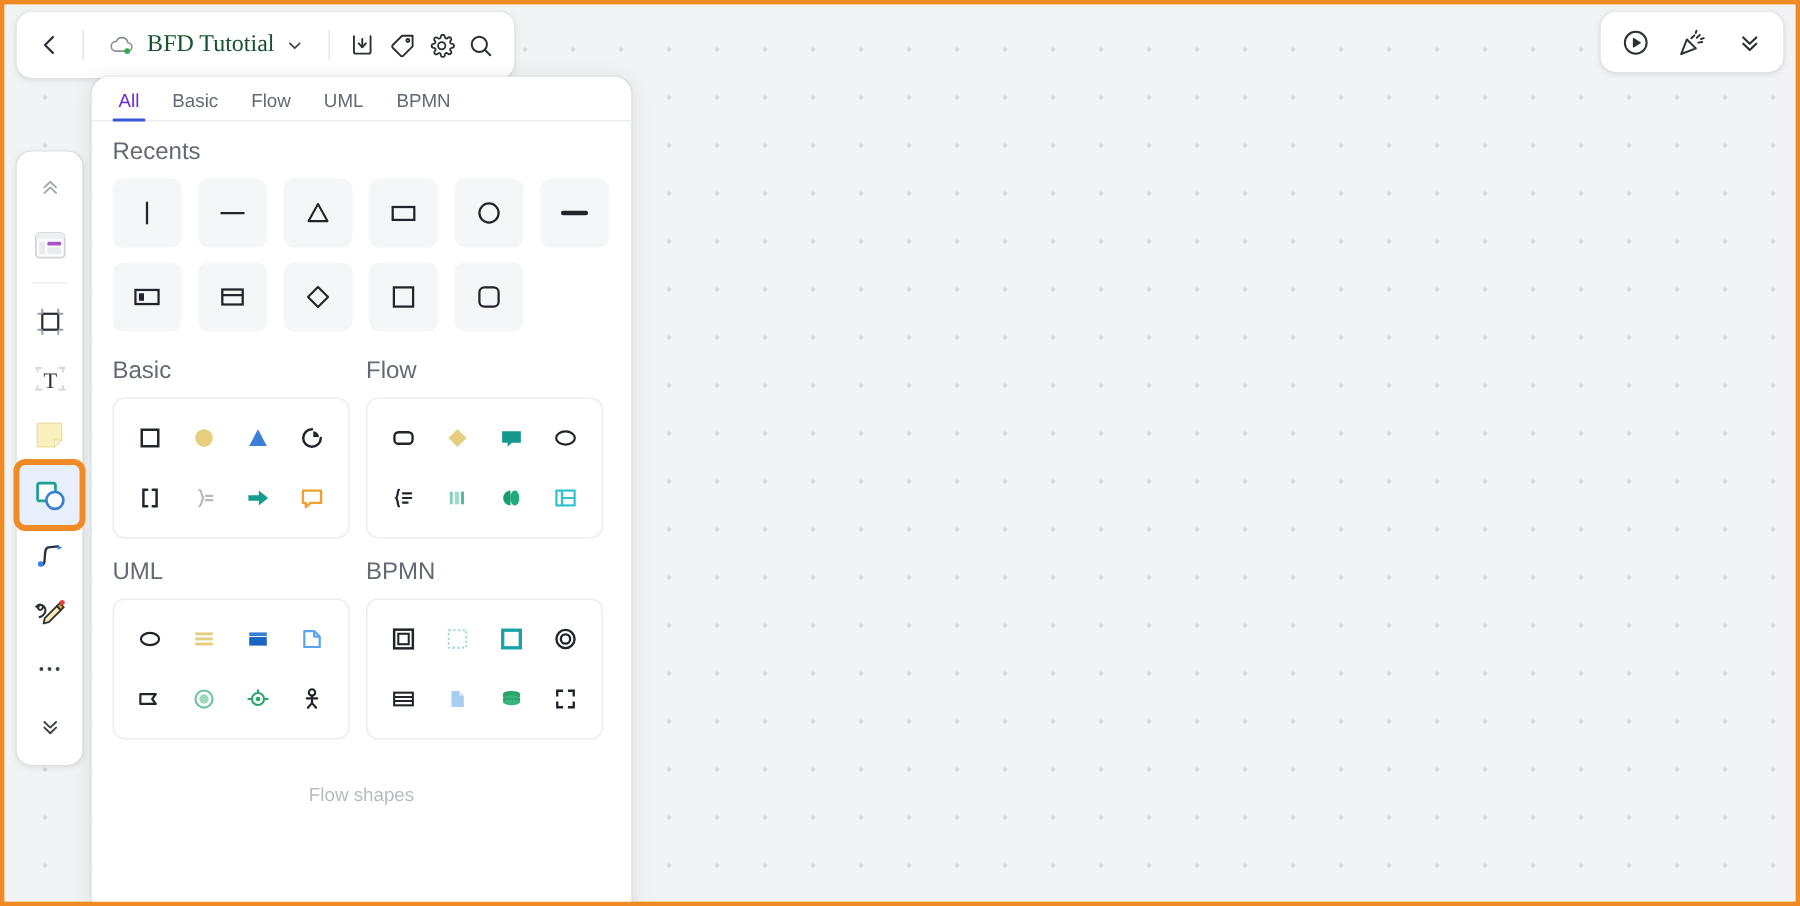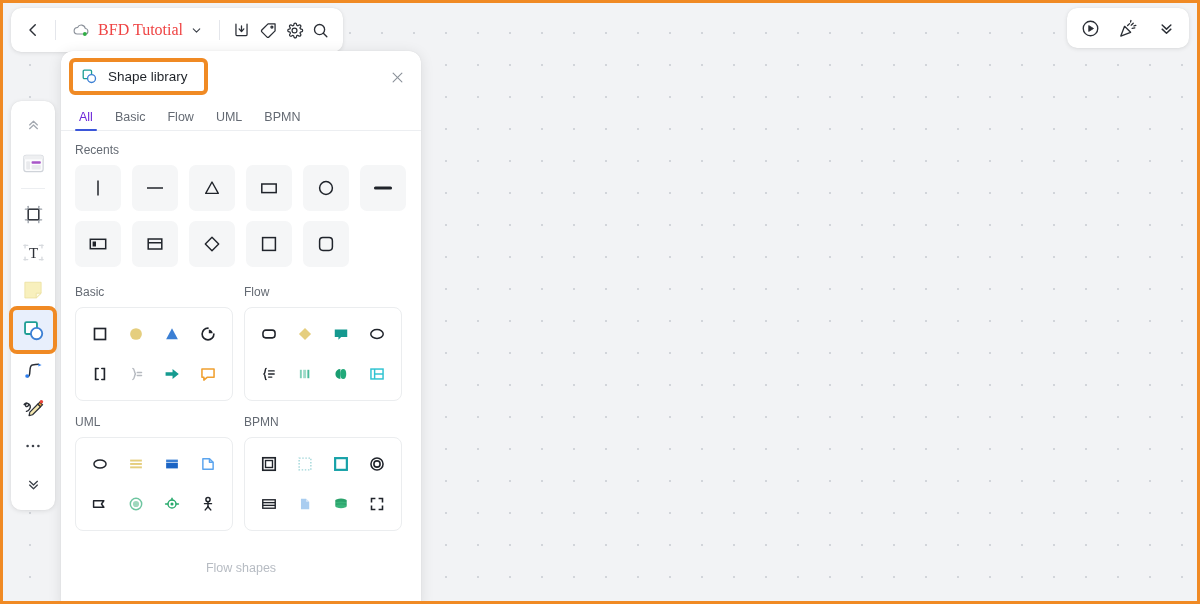--- a/index.html
+++ b/index.html
@@ -40,21 +40,21 @@
     display: flex; align-items: center; justify-content: center;
     border-radius: 6px; cursor: pointer; color: #30343c;
   }
   .tb-sep { width: 1px; height: 20px; background: #e4e6eb; margin: 0 8px; }
   #doc-chip {
     display: flex; align-items: center; gap: 7px;
     height: 32px; padding: 0 6px; border-radius: 6px; cursor: pointer;
   }
   #doc-title {
     font-family: "Liberation Serif", serif;
-    font-size: 16px; color: #ef4444; white-space: nowrap;
+    font-size: 16px; color: #14532d; white-space: nowrap;
   }
   
   #topright {
     position: absolute; right: 8px; top: 5px;
     height: 40px;
     background: #ffffff;
     border-radius: 10px;
     box-shadow: 0 1px 4px rgba(0,0,0,.10), 0 0 1px rgba(0,0,0,.08);
     display: flex; align-items: center;
     padding: 0 7px; gap: 6px;
@@ -133,21 +133,21 @@
     left: 50%; transform: translateX(-50%);
     bottom: -1px; width: 22px; height: 2.5px;
     background: #3b56d9; border-radius: 2px;
   }
   
   #panel-body {
     flex: 1; overflow: hidden; padding: 12px 14px 0 14px;
     position: relative;
   }
   .sec-label {
-    font-size: 12px; color: #646a73; margin-bottom: 8px;
+    font-size: 16px; color: #646a73; margin-bottom: 8px;
   }
   
   #recents-grid {
     display: grid; grid-template-columns: repeat(6, 46px);
     gap: 10px 11px; margin-bottom: 18px;
   }
   .rec-cell {
     width: 46px; height: 46px;
     background: #f5f6f7; border-radius: 7px;
     display: flex; align-items: center; justify-content: center;
@@ -386,39 +386,20 @@
         <svg width="17" height="17" viewBox="0 0 24 24" fill="none" stroke="#3c4149" stroke-width="1.8" stroke-linecap="round" stroke-linejoin="round">
           <polyline points="6.5 7.5 12 12.8 17.5 7.5"></polyline>
             <polyline points="6.5 12.8 12 18.1 17.5 12.8"></polyline>
         </svg>
       </span>
     </div>
   </div>
 
   <div id="panel">
 
-    <div id="panel-head">
-      <div id="panel-title-box">
-        <span>
-          <svg width="19" height="19" viewBox="0 0 26 26" fill="none">
-            <rect x="4.4" y="4.4" width="11.4" height="11.4" rx="1.5" fill="#ffffff" stroke="#1e9e94" stroke-width="1.8"></rect>
-            <circle cx="15.8" cy="15.8" r="5.4" fill="#ffffff" stroke="#3b7fd4" stroke-width="1.8"></circle>
-          </svg>
-        </span>
-        <span id="panel-title">Shape library</span>
-      </div>
-      <div id="panel-close">
-        <span>
-          <svg width="15" height="15" viewBox="0 0 24 24" fill="none" stroke="#8a9099" stroke-width="1.8" stroke-linecap="round">
-            <line x1="5" y1="5" x2="19" y2="19"></line>
-              <line x1="19" y1="5" x2="5" y2="19"></line>
-          </svg>
-        </span>
-      </div>
-    </div>
 
     <div id="tabs">
       <div class="tab active">All</div>
       <div class="tab">Basic</div>
       <div class="tab">Flow</div>
       <div class="tab">UML</div>
       <div class="tab">BPMN</div>
     </div>
 
     <div id="panel-body">

